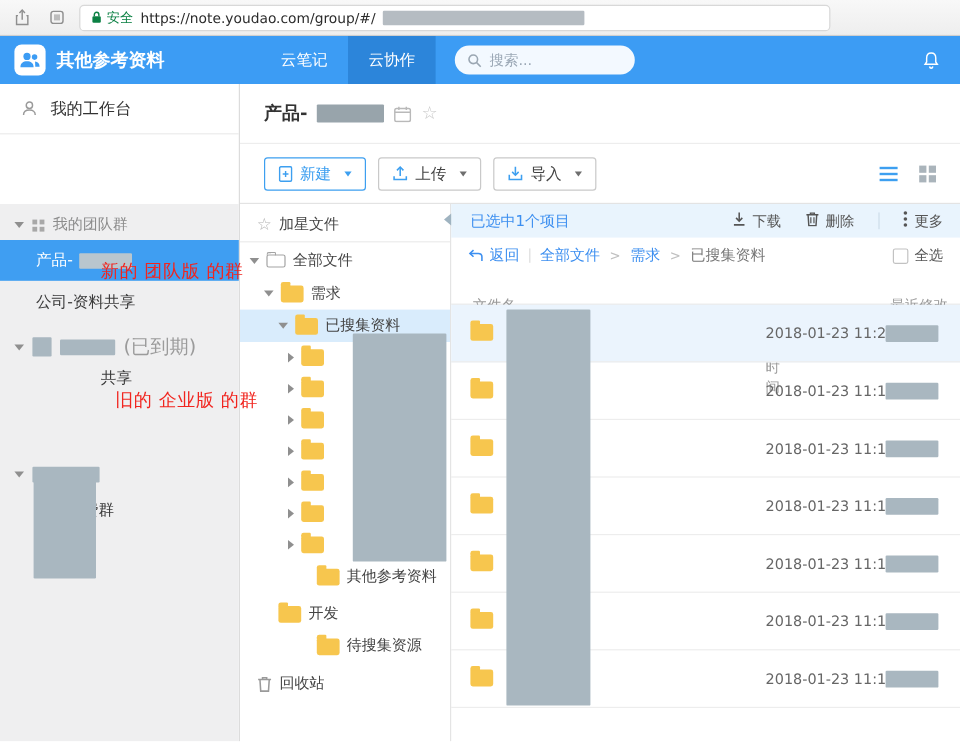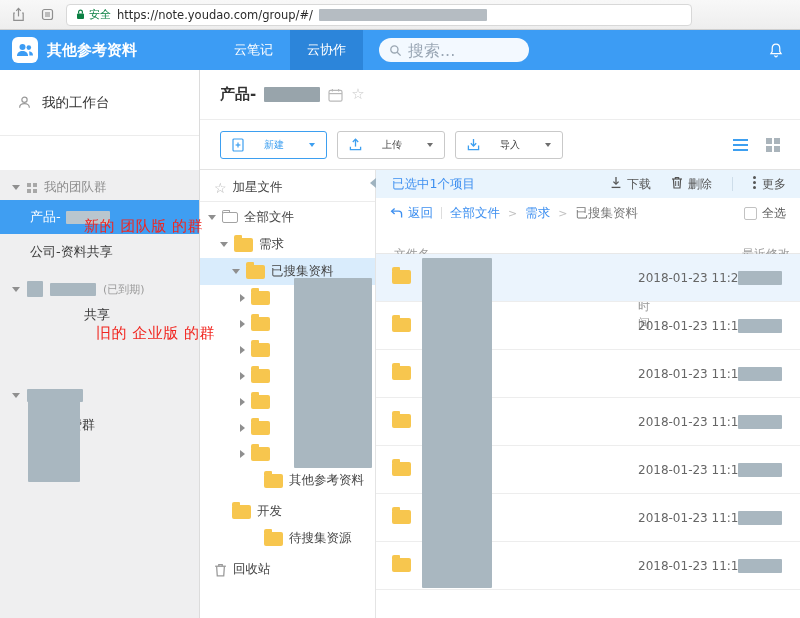--- a/index.html
+++ b/index.html
@@ -17,39 +17,39 @@
   .redact{display:inline-block;background:#a9b7c0;border-radius:1px;flex:none}
   .redact.dk{background:#98a4ab}
 
   
   .appbar{height:40px;background:#3c9cf4;display:flex;align-items:center;color:#fff}
   .logo{width:26px;height:26px;background:#fff;border-radius:6px;margin:0 9px 0 12px;display:flex;align-items:center;justify-content:center;flex:none}
   .app-title{font-size:15px;font-weight:bold;margin-right:80px;white-space:nowrap}
   .nav-item{padding:0 17px;height:40px;display:flex;align-items:center;font-size:13px;cursor:pointer;white-space:nowrap}
   .nav-item.active{background:#2c85da}
   .search{margin-left:16px;width:150px;height:24px;background:rgba(255,255,255,.94);border-radius:13px;display:flex;align-items:center;padding:0 10px;gap:6px}
-  .search input{border:none;outline:none;background:transparent;font-size:16px;color:#4c1d95;width:100px;font-family:inherit}
+  .search input{border:none;outline:none;background:transparent;font-size:12px;color:#4c1d95;width:100px;font-family:inherit}
   .search input::placeholder{color:#9aa7b5}
   .bell{margin-left:auto;margin-right:16px;display:flex}
 
   .body{display:flex;height:548px}
 
   
   .sidebar{width:200px;flex:none;position:relative;border-right:1px solid #dcdcdc;background:#fff}
   .sb-row{display:flex;align-items:center;gap:10px;padding-left:17px;border-bottom:1px solid #ececec;font-size:13.5px;color:#333}
-  .sb-workbench{height:66px}
+  .sb-workbench{height:42px}
   .sb-org{height:42px}
   .plus{width:18px;height:18px;border:1px solid #9b9b9b;border-radius:50%;position:relative;margin-left:auto;margin-right:14px;flex:none;cursor:pointer}
   .plus::before,.plus::after{content:"";position:absolute;background:#9b9b9b;left:50%;top:50%;transform:translate(-50%,-50%)}
   .plus::before{width:8px;height:1.5px}.plus::after{width:1.5px;height:8px}
   .sb-gray{position:absolute;top:100px;left:0;right:0;bottom:0;background:#efeff0;padding-top:4px}
   .sb-head{height:26px;display:flex;align-items:center;gap:7px;padding-left:12px;color:#8c8c8c;font-size:12.5px}
   .sb-head.h2{margin-top:6px}
   .sb-head.h3{margin-top:54px}
-  .sb-head .muted{color:#9b9b9b;font-size:11px}
+  .sb-head .muted{color:#9b9b9b;font-size:16px}
   .mini-grid{width:4px;height:4px;background:#a8a8a8;box-shadow:6px 0 #a8a8a8,0 6px #a8a8a8,6px 6px #a8a8a8;margin:-5px 6px 0 0;flex:none}
   .sb-item{display:flex;align-items:center;gap:5px;padding-left:30px;font-size:13px;color:#3a3a3a;cursor:pointer}
   .sb-item.it-sel{height:34px;background:#3f9ef2;color:#fff}
   .sb-item.it-co{height:36px}
   .sb-item.it-pa{height:26px;padding-left:84px}
   .sb-item.it-fr{height:34px}
   .big-block{position:absolute;top:228px;left:28px;width:52px;height:84px;z-index:5}
 
   
   .anno{position:absolute;color:#f1251f;font-size:15px;white-space:nowrap;z-index:60;letter-spacing:.5px}
@@ -63,21 +63,21 @@
   .tr-l{border-top:5px solid transparent;border-bottom:5px solid transparent;border-right:6px solid #9fb3c0}
   .caret{display:inline-block;width:0;height:0;border-left:3.5px solid transparent;border-right:3.5px solid transparent;border-top:4px solid #6e6e6e;margin-left:5px}
   .caret.cb{border-top-color:#3d9ff0}
 
   
   .main{flex:1;display:flex;flex-direction:column;min-width:0}
   .m-title{height:50px;display:flex;align-items:center;gap:8px;padding-left:20px;border-bottom:1px solid #ededed}
   .m-title .tt{font-size:15px;font-weight:bold;color:#333}
   .star{color:#c8c8c8;font-size:15px;line-height:1}
   .m-toolbar{height:50px;display:flex;align-items:center;gap:10px;padding:0 20px;border-bottom:1px solid #e3e3e3}
-  .btn{display:inline-flex;align-items:center;gap:20px;height:28px;padding:0 11px;background:#fff;border:1px solid #c9c9c9;border-radius:3px;font-size:10px;color:#444;cursor:pointer;font-family:Liberation Sans, sans-serif}
+  .btn{display:inline-flex;align-items:center;gap:6px;height:28px;padding:0 11px;background:#fff;border:1px solid #c9c9c9;border-radius:3px;font-size:13px;color:#444;cursor:pointer;font-family:Liberation Sans, sans-serif}
   .btn.b-blue{border-color:#3d9ff0;color:#3d9ff0}
   .view-icons{margin-left:auto;display:flex;align-items:center;gap:18px}
   .list-ico{display:inline-flex;flex-direction:column;gap:3px;cursor:pointer}
   .list-ico i{width:15px;height:2px;background:#3d9ff0;display:block}
   .grid-ico{display:grid;grid-template-columns:6px 6px;gap:2px;cursor:pointer}
   .grid-ico i{width:6px;height:6px;background:#aab4bb;display:block}
 
   .m-content{flex:1;display:flex;min-height:0;position:relative}
   .collapse-handle{position:absolute;left:170px;top:8px;z-index:8;cursor:pointer}
 

